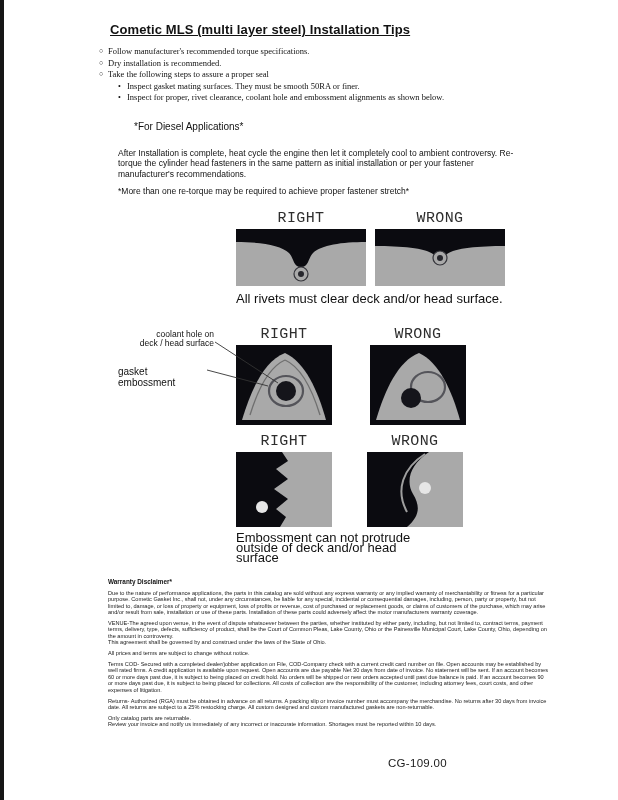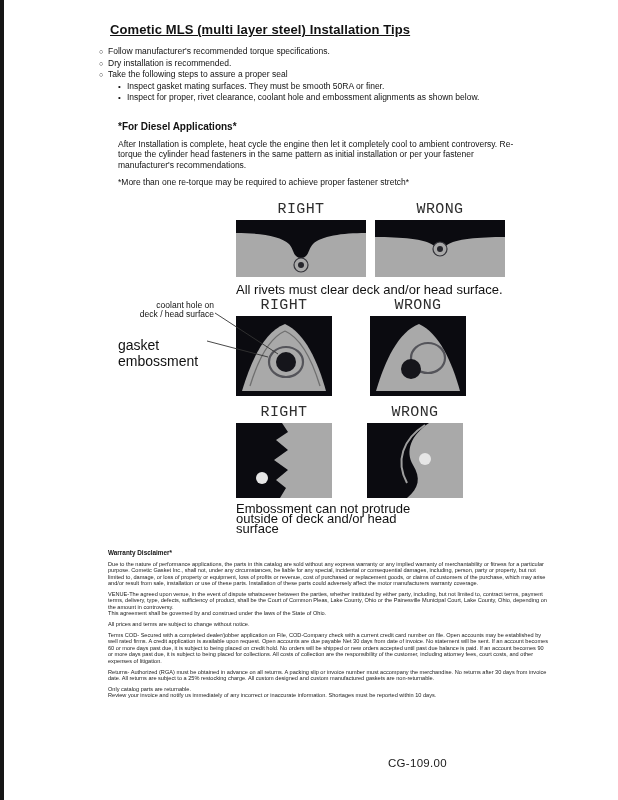--- a/index.html
+++ b/index.html
@@ -3,45 +3,45 @@
 <meta charset="utf-8">
 <style>
   html,body{margin:0;padding:0;}
   body{
     width:618px;height:800px;background:#ffffff;position:relative;overflow:hidden;
     font-family:"Liberation Sans",sans-serif;color:#121212;
   }
   .edge{position:absolute;left:0;top:0;width:4px;height:100%;background:#161616;}
   .title{margin:22px 0 0 110px;font-size:13px;font-weight:bold;text-decoration:underline;letter-spacing:.1px;}
   .bullets{margin:9px 0 0 99px;font-size:8.5px;line-height:11.5px;}
-  .b-row{display:flex;}
+  .b-row{display:flex;font-family:Liberation Serif, serif;}
   .b-marker{width:9px;flex:0 0 9px;font-size:7px;line-height:11.5px;}
   .subbullets{margin-left:19px;}
   .subbullets .b-marker{font-size:8px;}
   .diesel{margin:17px 0 0 118px;width:408px;}
-  .diesel h2{font-size:10px;font-weight:bold;margin:0;}
+  .diesel h2{font-size:10px;font-weight:normal;margin:16px;}
   .diesel p{margin:7px 0 0 0;font-size:8.5px;line-height:10.5px;}
   .figures{margin-top:13px;padding-left:236px;position:relative;}
   .fig-heads{display:flex;font-size:15px;color:#2e2e2e;letter-spacing:.4px;margin-bottom:2px;font-family:Liberation Mono, monospace;}
   .fig-heads span{text-align:center;display:block;}
   .r1 .fig-heads span{width:130px;}
   .r1 .fig-heads span+span{margin-left:9px;}
   .r2 .fig-heads span,.r3 .fig-heads span{width:96px;}
   .r2 .fig-heads span+span{margin-left:38px;}
   .r3 .fig-heads span+span{margin-left:35px;}
   .fig-imgs{display:flex;}
   .r1 .fig-imgs svg+svg{margin-left:9px;}
   .r2 .fig-imgs svg+svg{margin-left:38px;}
   .r3 .fig-imgs svg+svg{margin-left:35px;}
   .fig-cap{font-size:13px;margin-top:5px;color:#111;}
-  .r2{position:relative;margin-top:0;}
+  .r2{position:relative;margin-top:20px;}
   .r3{margin-top:8px;}
   .r3 .fig-cap{width:205px;line-height:10px;margin-top:6px;}
   .ann-a{position:absolute;left:-118px;top:4px;width:96px;text-align:right;font-size:8.5px;line-height:9.5px;color:#111;}
-  .ann-b{position:absolute;left:-118px;top:40px;width:88px;font-size:14px;color:#111;}
+  .ann-b{position:absolute;left:-118px;top:40px;width:88px;font-size:10px;color:#111;}
   .ann-lines{position:absolute;left:-120px;top:0;pointer-events:none;}
   .warranty{margin:16px 0 0 108px;width:442px;font-size:5.6px;line-height:6.4px;color:#222;}
   .warranty h3{font-size:6.4px;margin:0 0 5px 0;font-weight:bold;color:#111;}
   .warranty p{margin:0;}
   .warranty p.gap{margin-top:4.5px;}
   .page-code{position:absolute;left:388px;top:757px;font-size:11.5px;letter-spacing:.3px;color:#1a1a1a;text-align:center;}
 </style>
 </head>
 <body>
 

